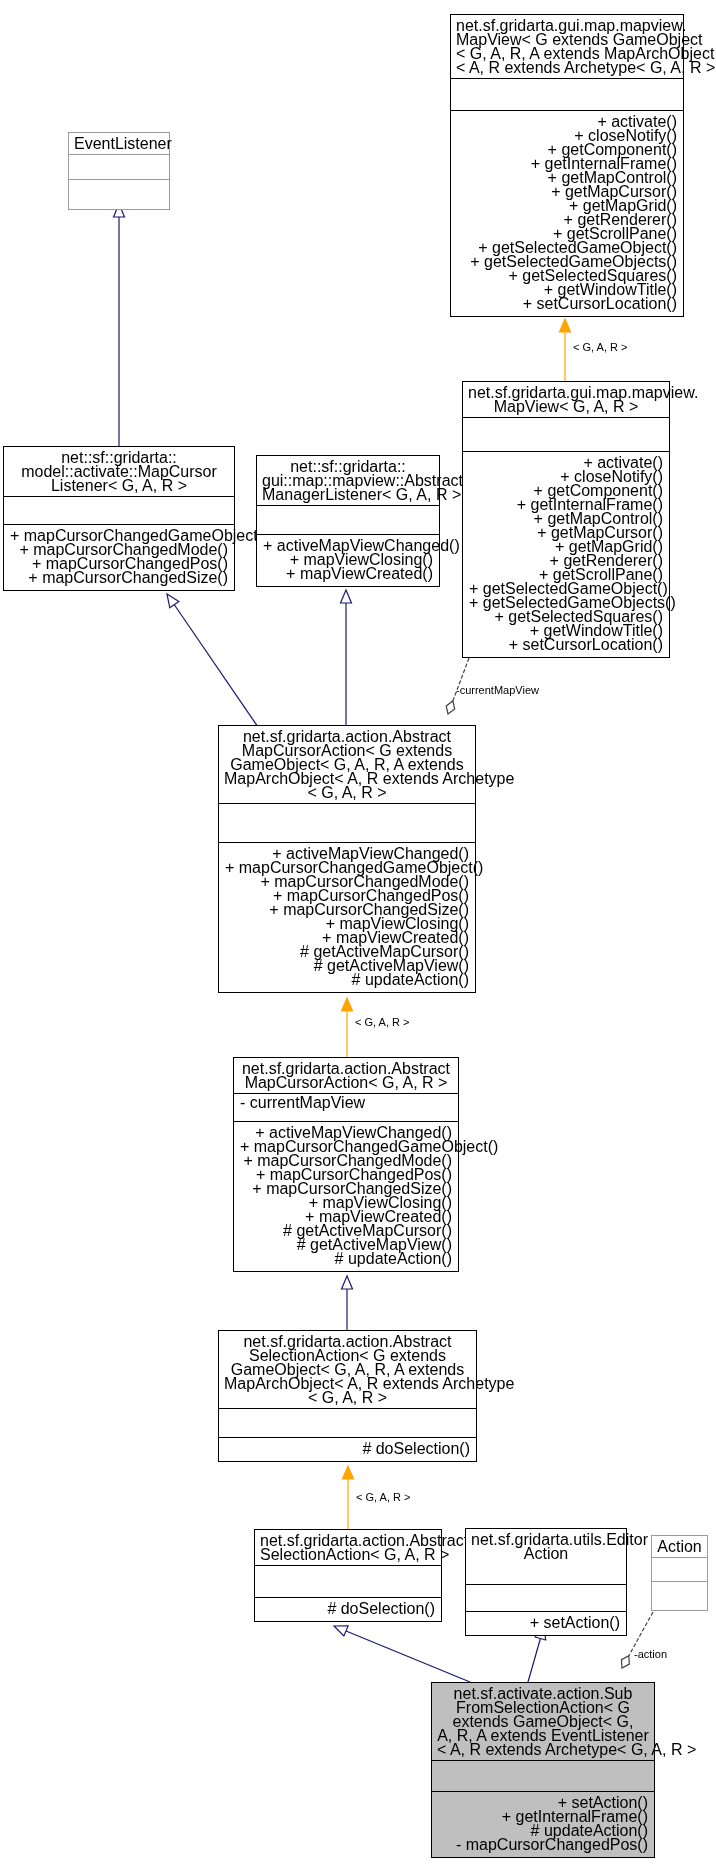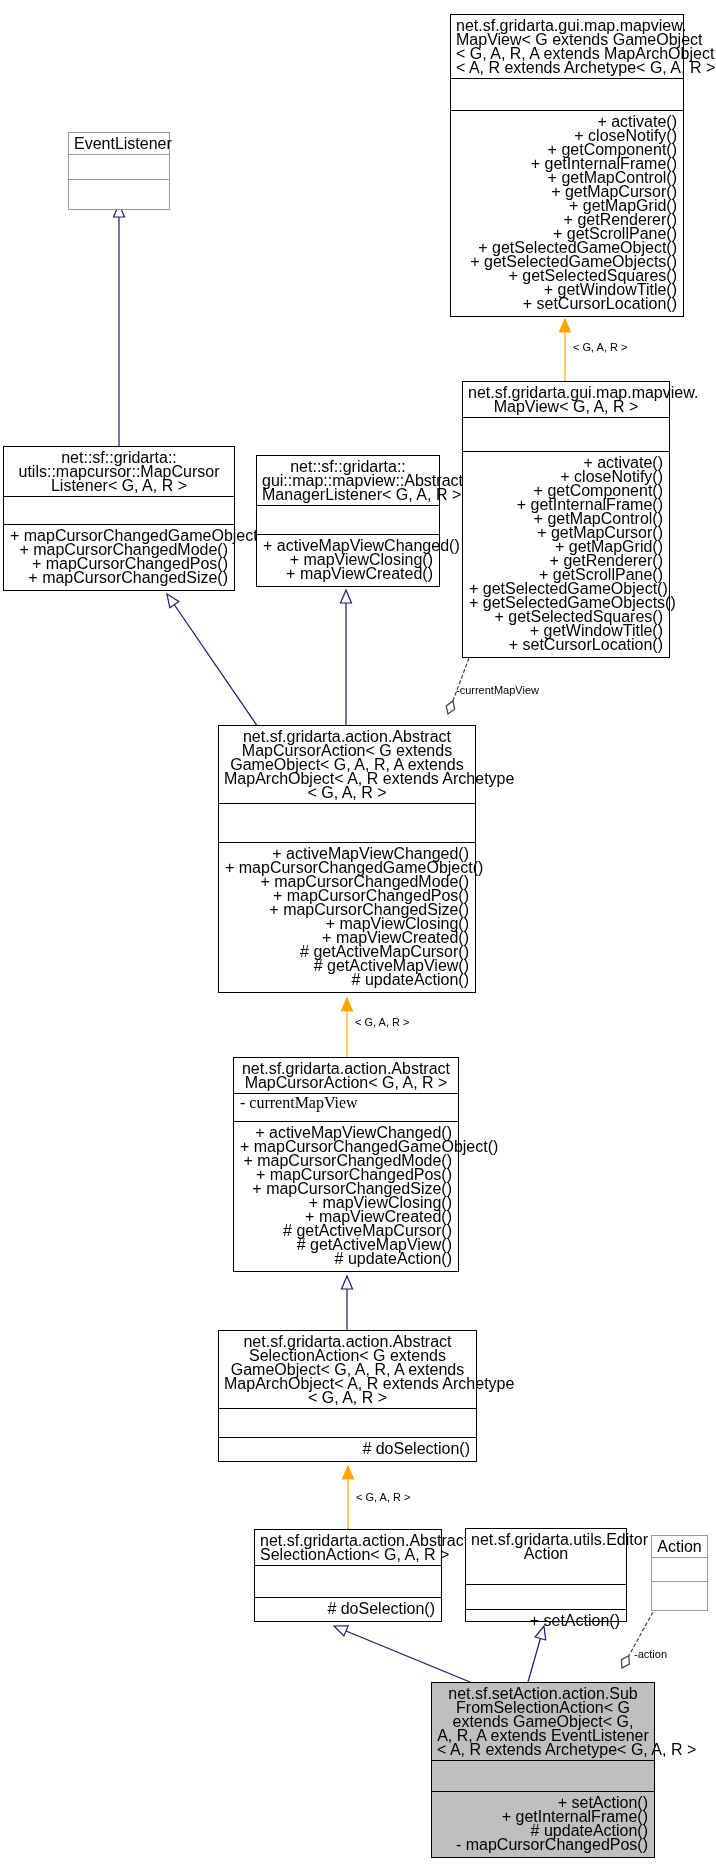--- a/index.html
+++ b/index.html
@@ -7,21 +7,21 @@
           font-family:"Liberation Sans","DejaVu Sans",sans-serif;}
   #edges{position:absolute;left:0;top:0;z-index:0;}
   .cls{position:absolute;z-index:1;display:flex;flex-direction:column;background:#ffffff;
        border:1px solid #000;box-sizing:border-box;color:#000;
        font-size:16px;line-height:14px;}
   .cls.external{border-color:#9b9b9b;}
   .cls.highlight{background:#bfbfbf;}
   .cmp-title{padding:4px 5px 3px;text-align:center;}
   .cmp-title div{white-space:nowrap;}
   .cmp-attrs{border-top:1px solid #000;flex:1 1 auto;padding:2px 6px;text-align:left;}
-  .cmp-attrs div{white-space:nowrap;font-family:Liberation Serif, serif;}
+  .cmp-attrs div{white-space:nowrap;}
   .cmp-methods{border-top:1px solid #000;padding:4px 6px 5px;text-align:right;}
   .cmp-methods div{white-space:nowrap;}
   .external .cmp-attrs,.external .cmp-methods{border-top-color:#9b9b9b;}
   .external .cmp-methods{flex:1 1 auto;}
   .edge-label{font-size:11px;}
 </style>
 </head>
 <body>
 
 <div id="canvas">
@@ -83,21 +83,21 @@
       <div class="cls external" style="left: 68px; top: 132px; width: 102px; height: 78px;">
         <div class="cmp-title">
           <div>EventListener</div>
         </div>
         <div class="cmp-attrs"></div>
         <div class="cmp-methods"></div>
       </div>
       <div class="cls normal" style="left: 3px; top: 446px; width: 232px; height: 145px;">
         <div class="cmp-title">
           <div>net::sf::gridarta::</div>
-          <div>utils::mapcursor::MapCursor</div>
+          <div>model::activate::MapCursor</div>
           <div>Listener&lt; G, A, R &gt;</div>
         </div>
         <div class="cmp-attrs"></div>
         <div class="cmp-methods">
           <div>+ mapCursorChangedGameObject()</div>
           <div>+ mapCursorChangedMode()</div>
           <div>+ mapCursorChangedPos()</div>
           <div>+ mapCursorChangedSize()</div>
         </div>
       </div>
@@ -196,40 +196,40 @@
       <div class="cls normal" style="left: 254px; top: 1529px; width: 188px; height: 93px;">
         <div class="cmp-title">
           <div>net.sf.gridarta.action.Abstract</div>
           <div>SelectionAction&lt; G, A, R &gt;</div>
         </div>
         <div class="cmp-attrs"></div>
         <div class="cmp-methods">
           <div># doSelection()</div>
         </div>
       </div>
-      <div class="cls normal" style="left: 465px; top: 1528px; width: 162px; height: 94px; gap: 20px;">
+      <div class="cls normal" style="left: 465px; top: 1528px; width: 162px; height: 108px; gap: 20px;">
         <div class="cmp-title">
           <div>net.sf.gridarta.utils.Editor</div>
           <div>Action</div>
         </div>
         <div class="cmp-attrs"></div>
         <div class="cmp-methods">
           <div>+ setAction()</div>
         </div>
       </div>
       <div class="cls external" style="left: 651px; top: 1535px; width: 57px; height: 76px;">
         <div class="cmp-title">
           <div>Action</div>
         </div>
         <div class="cmp-attrs"></div>
         <div class="cmp-methods"></div>
       </div>
       <div class="cls highlight" style="left: 431px; top: 1682px; width: 224px; height: 176px;">
         <div class="cmp-title">
-          <div>net.sf.setAction.action.Sub</div>
+          <div>net.sf.activate.action.Sub</div>
           <div>FromSelectionAction&lt; G</div>
           <div>extends GameObject&lt; G,</div>
           <div>A, R, A extends EventListener</div>
           <div>&lt; A, R extends Archetype&lt; G, A, R &gt;</div>
         </div>
         <div class="cmp-attrs"></div>
         <div class="cmp-methods">
           <div>+ setAction()</div>
           <div>+ getInternalFrame()</div>
           <div># updateAction()</div>

